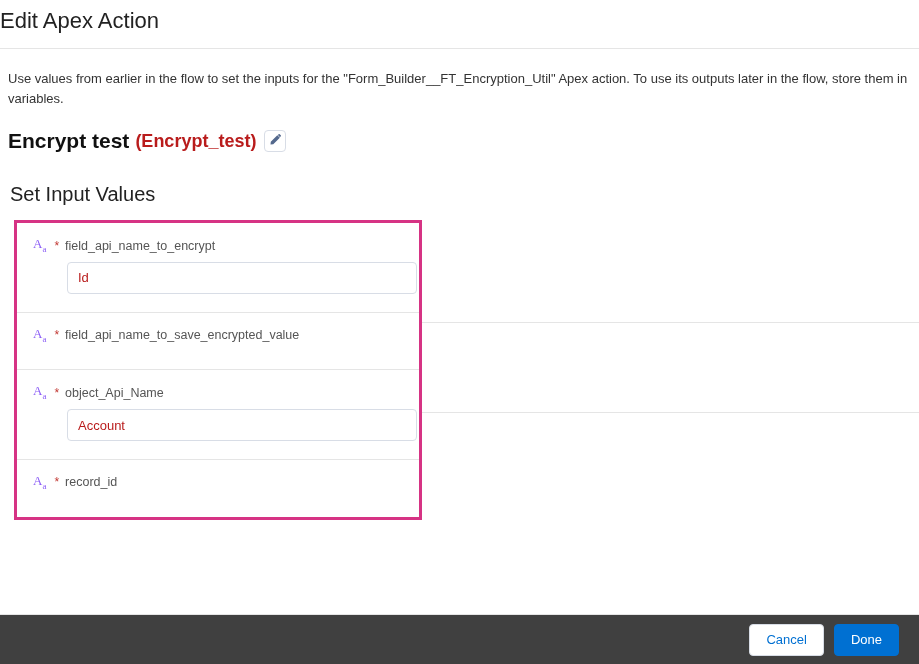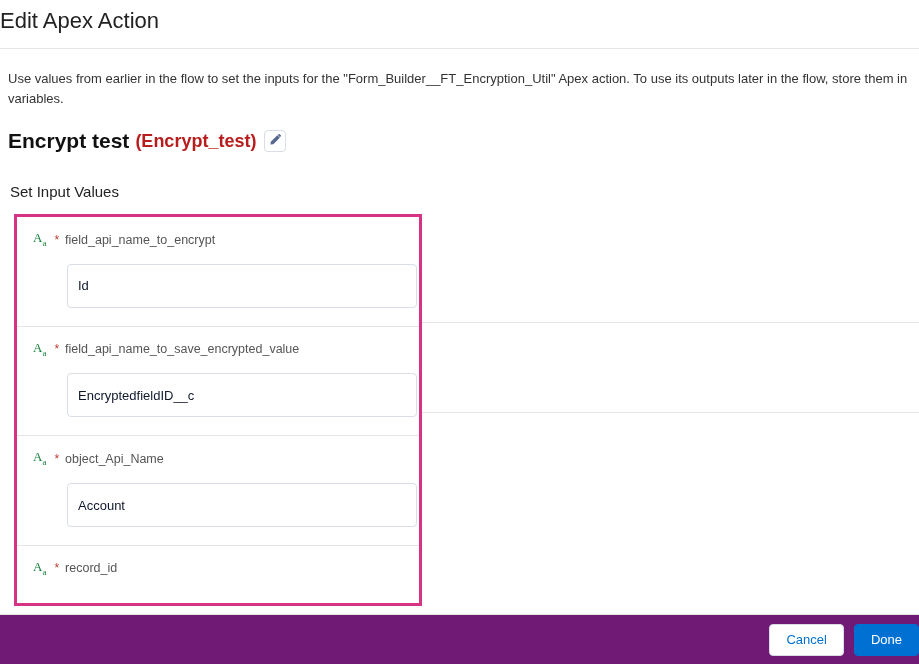--- a/index.html
+++ b/index.html
@@ -40,72 +40,72 @@
       background: #fff;
       display: inline-flex;
       align-items: center;
       justify-content: center;
       cursor: pointer;
       margin-left: 2px;
     }
     .edit-btn svg { width: 12px; height: 12px; fill: #54698d; }
     .section-heading {
       padding: 24px 8px 10px 10px;
-      font-size: 15px;
+      font-size: 20px;
       color: #222;
     }
     .fields-wrap {
       margin: 4px 0 0 14px;
       width: 408px;
       border: 3px solid #d63384;
     }
     .field-block {
       padding: 14px 16px 18px 16px;
       border-bottom: 1px solid #e5e5e5;
     }
     .field-block:last-child { border-bottom: none; }
     .field-label-row {
       display: flex;
       align-items: center;
       gap: 6px;
       margin-bottom: 8px;
     }
     .aa-icon {
       font-family: serif;
-      color: #15803d;
+      color: #8b5cf6;
       font-size: 13px;
       font-weight: 400;
       line-height: 1;
       user-select: none;
     }
     .req-star { color: #c23934; font-size: 12px; margin-left: 2px;}
     .field-label { font-size: 12.5px; color: #555; }
     .text-input {
       width: 350px;
-      height: 44px;
+      height: 32px;
       margin-left: 34px;
       border: 1px solid #d8dde6;
       border-radius: 4px;
       padding: 0 10px;
       font-size: 13px;
-      color: #0f172a;
+      color: #b91c1c;
       background: #fff;
-      margin-top: 8px;
     }
     .divider-after-1 { position: absolute; top: 322px; left: 422px; right: 0; border-top: 1px solid #e5e5e5; }
     .divider-after-2 { position: absolute; top: 412px; left: 422px; right: 0; border-top: 1px solid #e5e5e5; }
     .footer {
       position: absolute;
       left: 0; right: 0; bottom: 0;
       height: 50px;
-      background: #701a75;
+      background: #404040;
       border-top: 1px solid #e5e5e5;
       display: flex;
       justify-content: flex-end;
       align-items: center;
+      padding-right: 20px;
       gap: 10px;
     }
     .btn {
       height: 32px;
       padding: 0 16px;
       border-radius: 4px;
       font-size: 13px;
       cursor: pointer;
     }
     .btn-neutral {
@@ -151,21 +151,20 @@
     </div>
     <input type="text" class="text-input" value="Id" style="">
   </div>
 
   <div class="field-block">
     <div class="field-label-row">
       <span class="aa-icon">A<sub style="font-size:9px">a</sub></span>
       <span class="req-star">*</span>
       <span class="field-label">field_api_name_to_save_encrypted_value</span>
     </div>
-    <input type="text" class="text-input" value="EncryptedfieldID__c" style="">
   </div>
 
   <div class="field-block">
     <div class="field-label-row">
       <span class="aa-icon">A<sub style="font-size:9px">a</sub></span>
       <span class="req-star">*</span>
       <span class="field-label">object_Api_Name</span>
     </div>
     <input type="text" class="text-input" value="Account" style="">
   </div>

